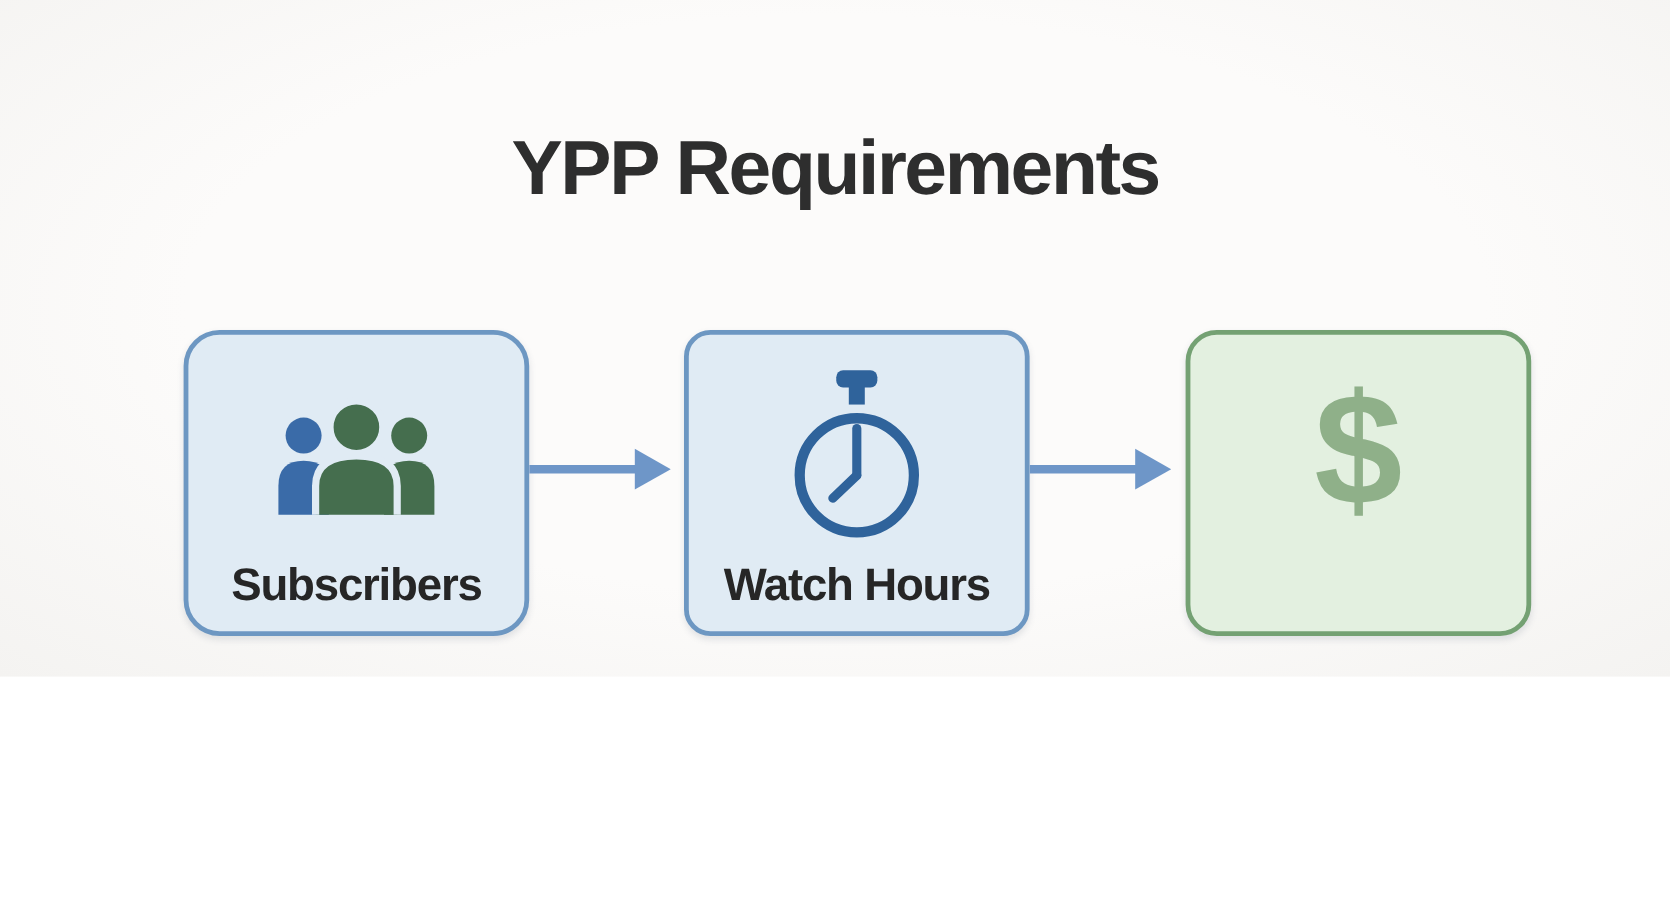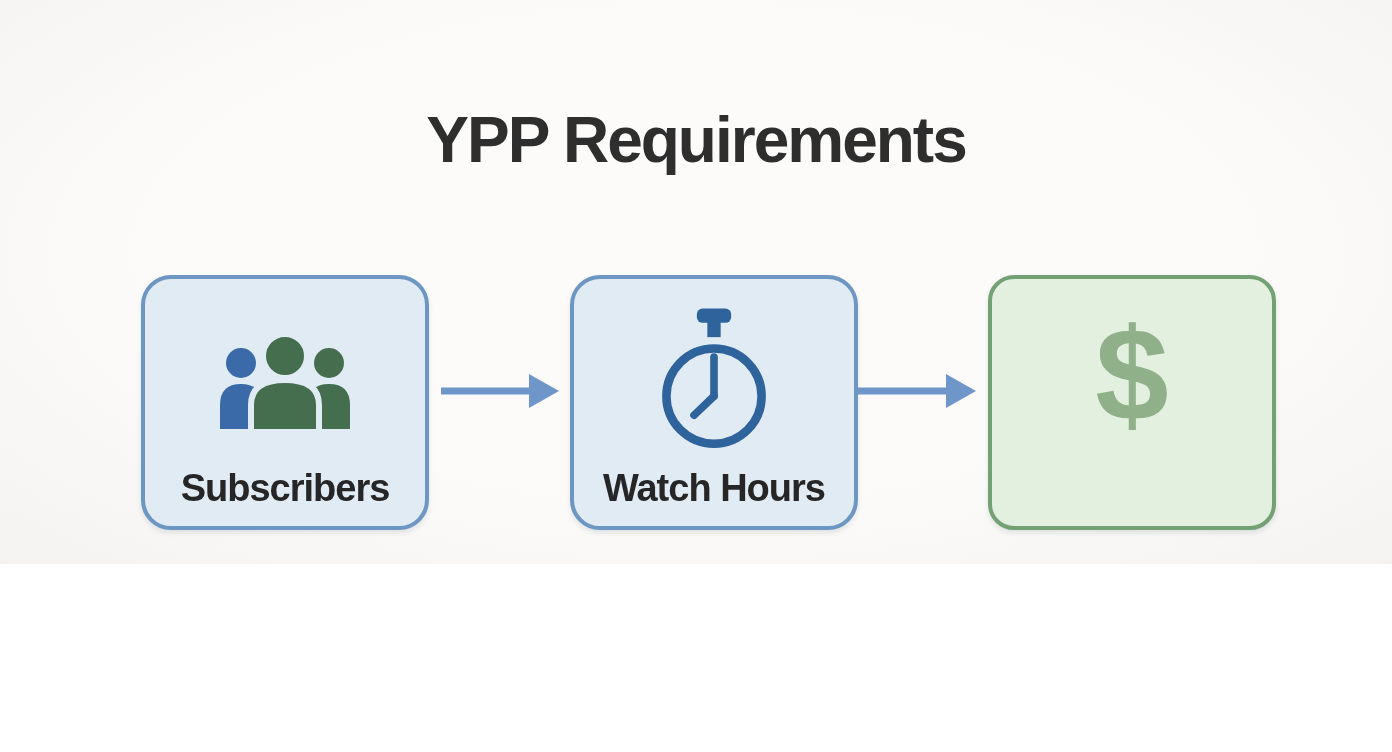--- a/index.html
+++ b/index.html
@@ -41,22 +41,22 @@
   }
   .box.blue {
     background: var(--blue-box-bg);
     border-color: var(--blue-box-border);
   }
   .box.green {
     background: var(--green-box-bg);
     border-color: var(--green-box-border);
     border-radius: 26px;
   }
-  .box-1 { left: 141px; }
-  .box-2 { left: 570px; }
+  .box-1 { left: 153px; }
+  .box-2 { left: 570px; border-radius: 22px; }
   .box-3 { left: 988px; }
   .icon-area {
     height: 160px;
     margin-top: 20px;
     display: flex;
     align-items: center;
     justify-content: center;
   }
   .step-label {
     margin-top: 7px;

